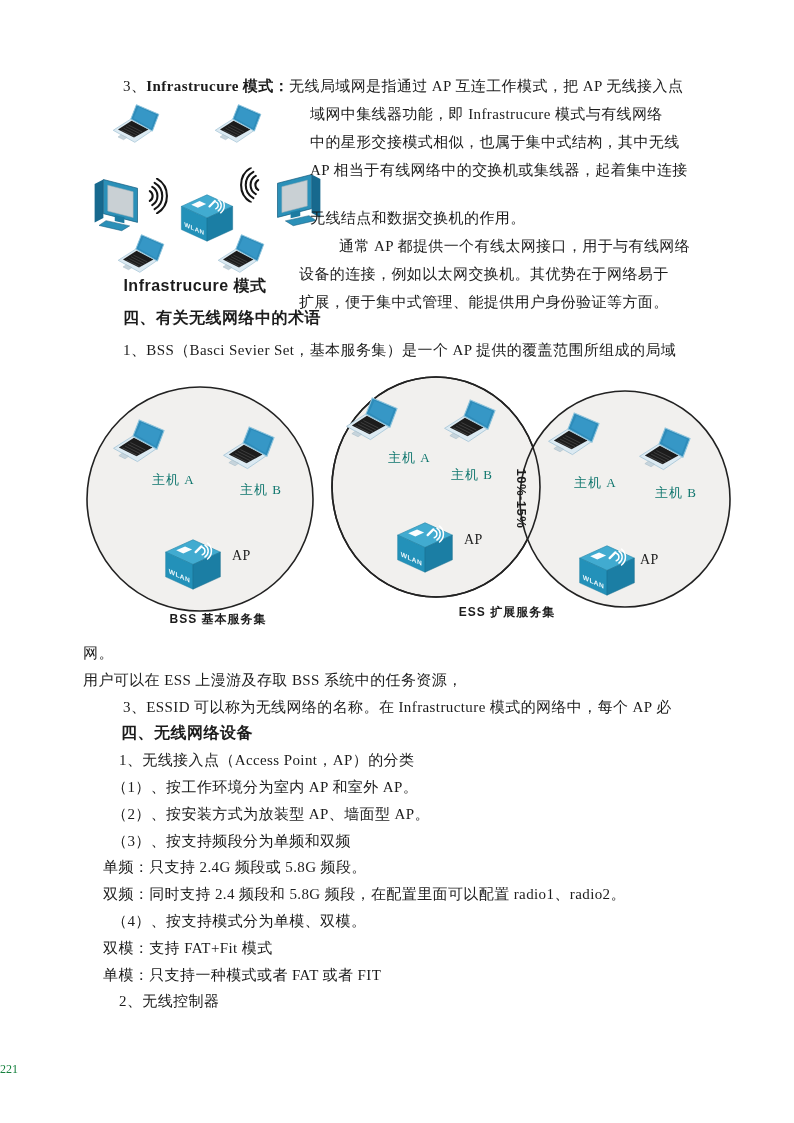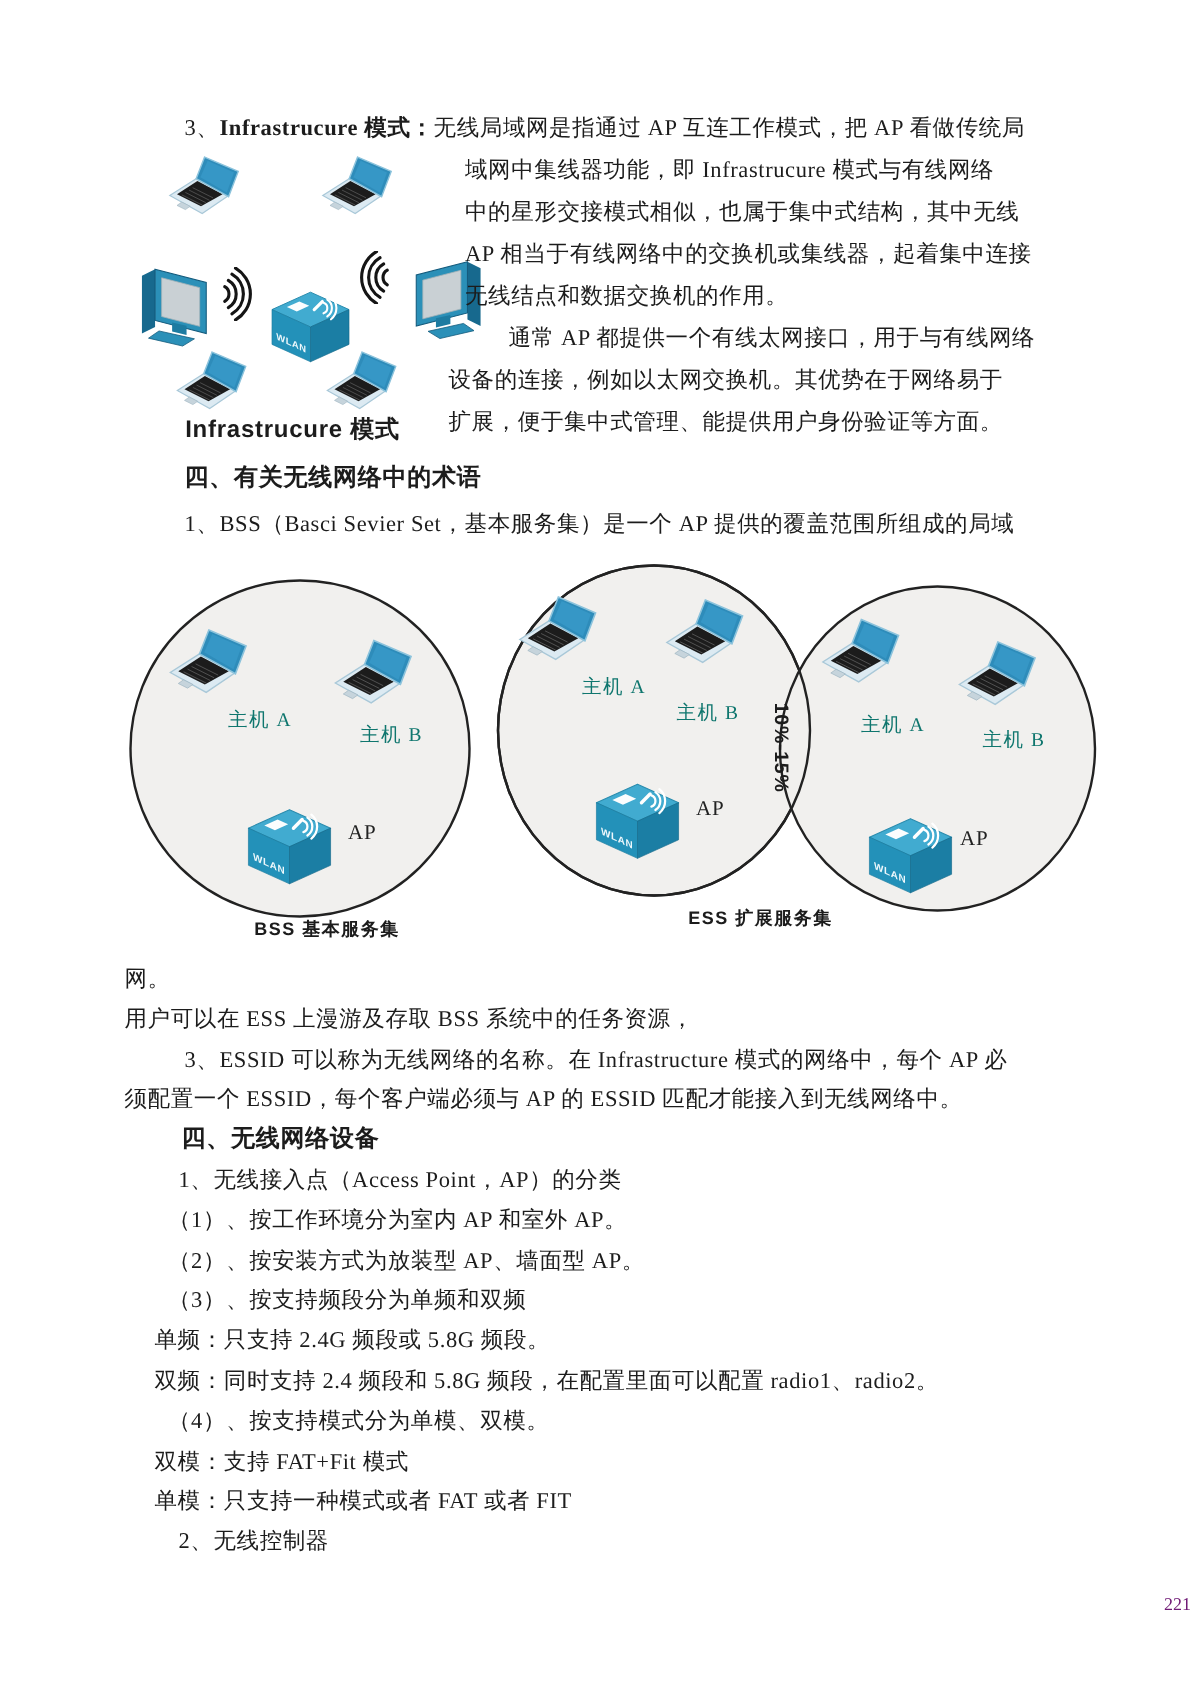--- a/index.html
+++ b/index.html
@@ -20,21 +20,21 @@
   .ind29{padding-left:29px;}
   .ind20{padding-left:20px;}
   .figcap{font-family:"Liberation Sans","DejaVu Sans",sans-serif;font-weight:bold;font-size:16px;text-align:center;letter-spacing:.5px;}
   .diagcap{font-family:"Liberation Sans","DejaVu Sans",sans-serif;font-weight:bold;font-size:12px;text-align:center;letter-spacing:1px;}
   .hostlbl{font-size:13px;color:#0f766e;letter-spacing:1px;white-space:nowrap;}
   .aplbl{font-size:14px;color:#222;letter-spacing:.5px;}
   .overlaplbl{
     font-family:"Liberation Sans","DejaVu Sans",sans-serif;font-weight:bold;font-size:13px;
     width:58px;text-align:center;transform:rotate(90deg);letter-spacing:.5px;
   }
-  .pagenum{font-size:12px;color:#701a75;width:100%;text-align:right;}
+  .pagenum{font-size:12px;color:#15803d;width:100%;text-align:left;}
   svg.icon{position:absolute;overflow:visible;}
 </style>
 </head>
 <body>
 
 <svg width="0" height="0" style="position:absolute" aria-hidden="true">
   <defs>
     <symbol id="sym-laptop" viewBox="0 0 70 56">
       <polygon points="26,20 53,34 31,49 4,34" fill="#dceaf2" stroke="#a9c8d8" stroke-width="1"></polygon>
       <polygon points="27,22 48,33 30,43 10,33" fill="#1c1c1c"></polygon>
@@ -71,21 +71,21 @@
         <path d="M45.5,10.5 A4.5 4.5 0 0 1 45.5,19"></path>
         <path d="M48.5,8 A8 8 0 0 1 48.5,21.5"></path>
         <path d="M51.5,5.8 A11.5 11.5 0 0 1 51.5,23.8"></path>
       </g>
       <text x="7.5" y="36.5" transform="skewY(24.3)" font-family="Liberation Sans, DejaVu Sans, sans-serif" font-size="7.5" font-weight="bold" fill="#eef8fc" letter-spacing="0.5">WLAN</text>
     </symbol>
   </defs>
 </svg>
 
 <div class="abs bodytext nowrap" style="left:123px;top:72px;line-height:28px;">
-  <span>3、</span><span class="boldseg">Infrastrucure 模式：</span><span>无线局域网是指通过 AP 互连工作模式，把 AP 看做传统局</span>
+  <span>3、</span><span class="boldseg">Infrastrucure 模式：</span><span>无线局域网是指通过 AP 互连工作模式，把 AP 无线接入点</span>
 </div>
 
 <div class="abs" style="left:85px;top:96px;width:240px;height:200px;">
   <svg class="icon" style="left:25px;top:7px;" width="56" height="45">
       <use href="#sym-laptop" xlink:href="#sym-laptop"></use>
     </svg>
   <svg class="icon" style="left:127px;top:7px;" width="56" height="45">
       <use href="#sym-laptop" xlink:href="#sym-laptop"></use>
     </svg>
 
@@ -113,21 +113,21 @@
   <svg class="icon" style="left:130px;top:137px;" width="56" height="45">
       <use href="#sym-laptop" xlink:href="#sym-laptop"></use>
     </svg>
 </div>
 <div class="abs figcap" style="left:70px;top:276px;width:250px;">Infrastrucure 模式</div>
 
 <div class="abs bodytext topcol" style="left:299px;top:100px;width:430px;">
   <div class="nowrap" style="padding-left:11px;">域网中集线器功能，即 Infrastrucure 模式与有线网络</div>
   <div class="nowrap" style="padding-left:11px;">中的星形交接模式相似，也属于集中式结构，其中无线</div>
   <div class="nowrap" style="padding-left:11px;">AP 相当于有线网络中的交换机或集线器，起着集中连接</div>
-  <div class="nowrap" style="padding-left:11px;">无线结点和数据交换机的作用。</div>
+  <div class="nowrap" style="padding-left:11px;margin-top:20px;">无线结点和数据交换机的作用。</div>
   <div class="nowrap ind40">通常 AP 都提供一个有线太网接口，用于与有线网络</div>
   <div class="nowrap">设备的连接，例如以太网交换机。其优势在于网络易于</div>
   <div class="nowrap">扩展，便于集中式管理、能提供用户身份验证等方面。</div>
 </div>
 
 <div class="abs hd nowrap" style="left:123px;top:308px;">四、有关无线网络中的术语</div>
 <div class="abs bodytext nowrap" style="left:123px;top:336px;line-height:28px;">1、BSS（Basci Sevier Set，基本服务集）是一个 AP 提供的覆盖范围所组成的局域</div>
 
 <div class="abs" style="left:60px;top:368px;width:692px;height:270px;">
   <svg width="692" height="270" style="position:absolute;left:0;top:0;">
@@ -179,21 +179,20 @@
   <span class="abs aplbl" style="left:580px;top:184px;">AP</span>
 
   <div class="abs diagcap" style="left:78px;top:243px;width:160px;">BSS 基本服务集</div>
   <div class="abs diagcap" style="left:358px;top:236px;width:178px;">ESS 扩展服务集</div>
 </div>
 
 <div class="abs bodytext lower" style="left:83px;top:640px;width:660px;">
   <div class="nowrap">网。</div>
   <div class="nowrap">用户可以在 ESS 上漫游及存取 BSS 系统中的任务资源，</div>
   <div class="nowrap ind40">3、ESSID 可以称为无线网络的名称。在 Infrastructure 模式的网络中，每个 AP 必</div>
-  <div class="nowrap">须配置一个 ESSID，每个客户端必须与 AP 的 ESSID 匹配才能接入到无线网络中。</div>
   <div class="nowrap ind38 hd" style="font-size:16px;">四、无线网络设备</div>
   <div class="nowrap ind36">1、无线接入点（Access Point，AP）的分类</div>
   <div class="nowrap ind29">（1）、按工作环境分为室内 AP 和室外 AP。</div>
   <div class="nowrap ind29">（2）、按安装方式为放装型 AP、墙面型 AP。</div>
   <div class="nowrap ind29">（3）、按支持频段分为单频和双频</div>
   <div class="nowrap ind20">单频：只支持 2.4G 频段或 5.8G 频段。</div>
   <div class="nowrap ind20">双频：同时支持 2.4 频段和 5.8G 频段，在配置里面可以配置 radio1、radio2。</div>
   <div class="nowrap ind29">（4）、按支持模式分为单模、双模。</div>
   <div class="nowrap ind20">双模：支持 FAT+Fit 模式</div>
   <div class="nowrap ind20">单模：只支持一种模式或者 FAT 或者 FIT</div>

